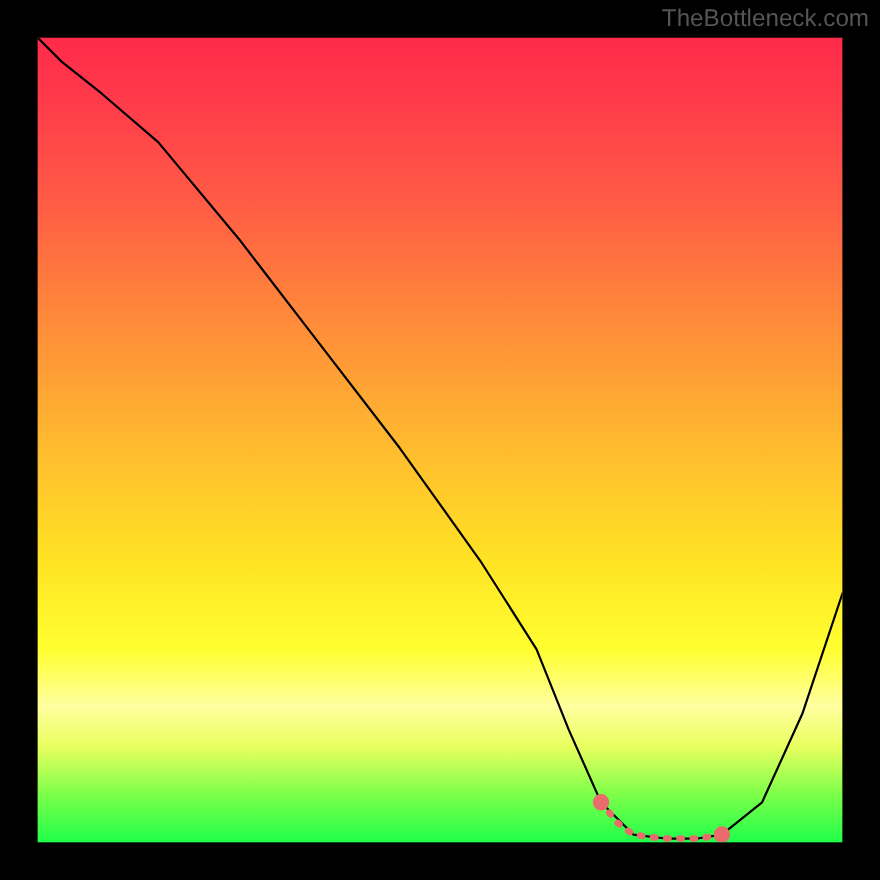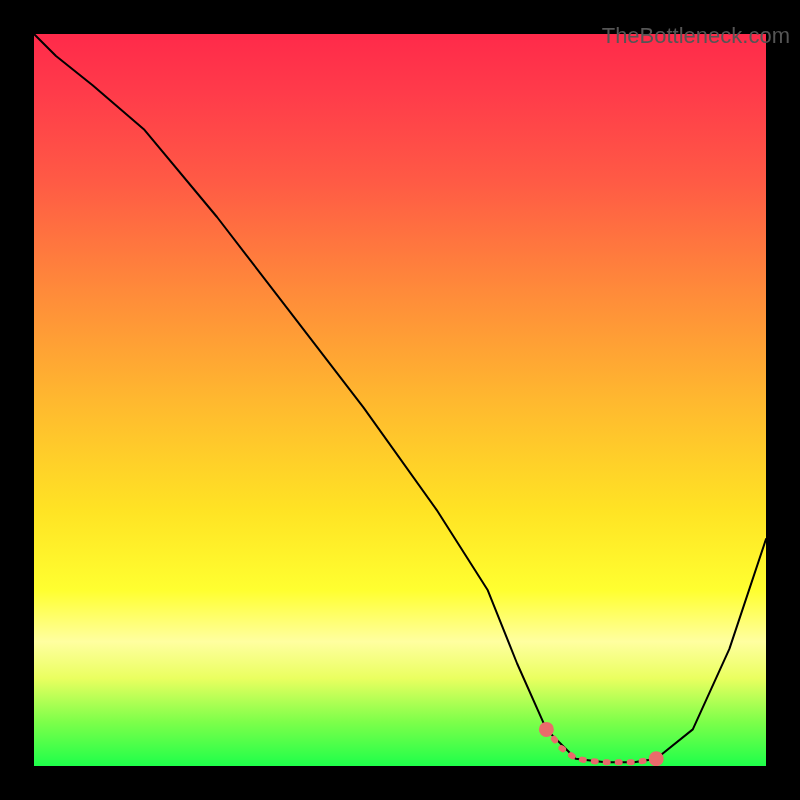--- a/index.html
+++ b/index.html
@@ -12,21 +12,20 @@
     font-family: Arial, sans-serif;
   }
   .watermark {
     position: absolute;
     top: 4px;
     right: 10px;
     color: #555;
     font-size: 22px;
     font-weight: 500;
     z-index: 10;
-    margin-top: 19px;
   }
   .plot-area {
     position: absolute;
     left: 34px;
     top: 34px;
     width: 732px;
     height: 732px;
     overflow: hidden;
   }
   .gradient-bg {

